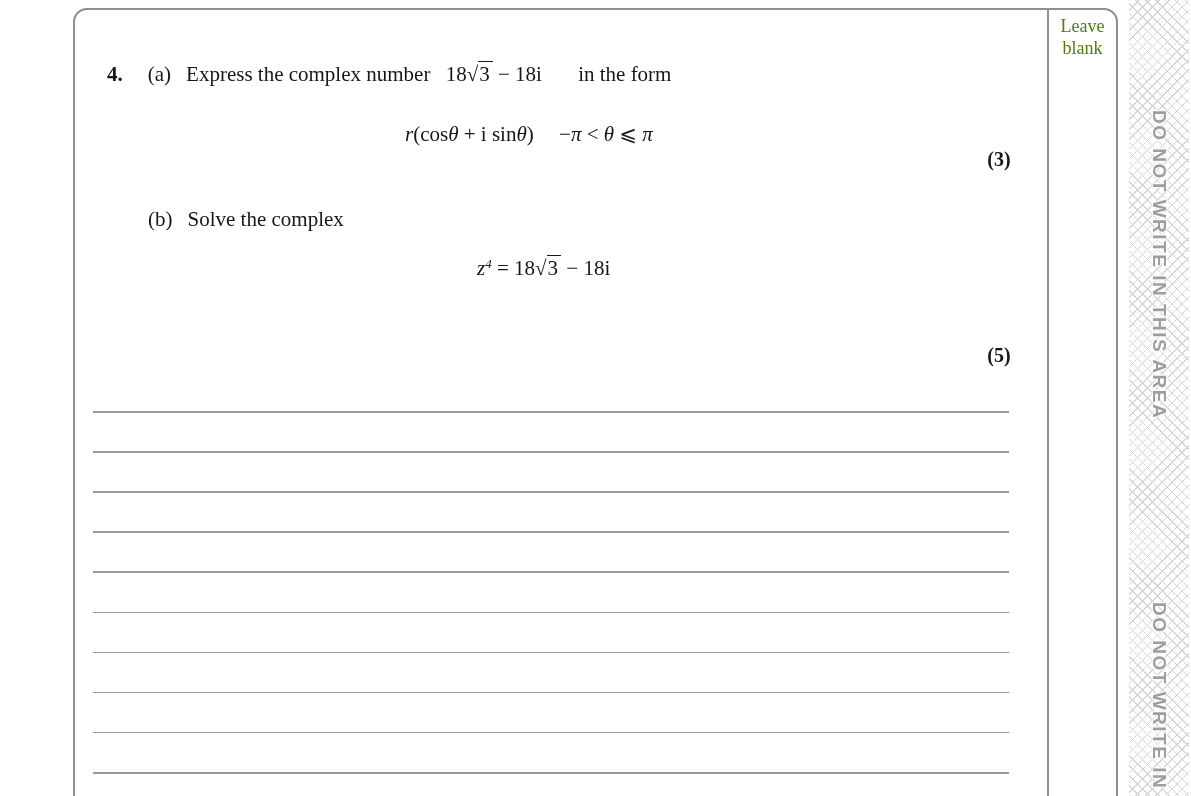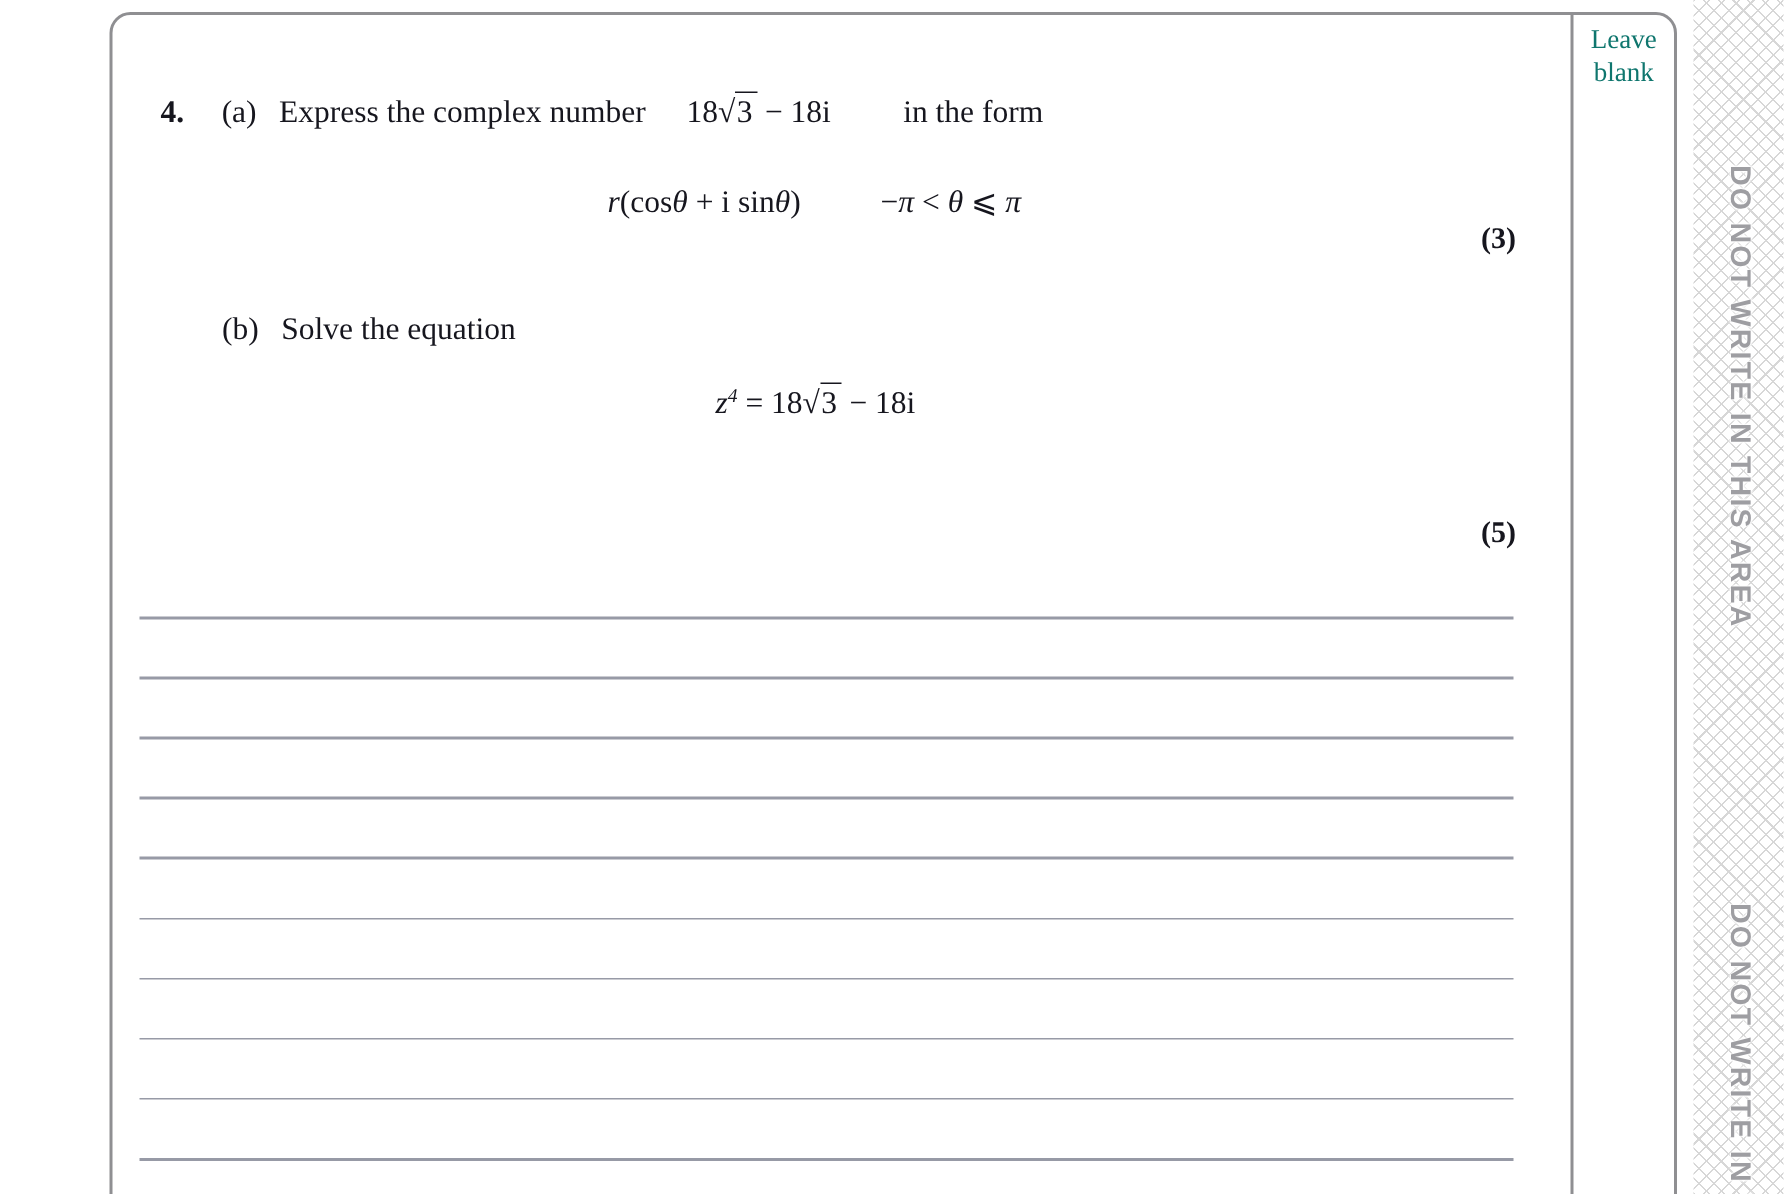--- a/index.html
+++ b/index.html
@@ -4,36 +4,36 @@
 <style>
   html,body{margin:0;padding:0;background:#fff;}
   .page{position:relative;width:1191px;height:796px;background:#ffffff;overflow:hidden;
         font-family:"Liberation Serif","DejaVu Serif",serif;color:#16161e;}
 
   
   .qbox{position:absolute;left:73px;top:8px;width:1045px;height:800px;box-sizing:border-box;
         border:2px solid #8f8f92;border-radius:14px 14px 0 0;background:transparent;}
   .lb-col{position:absolute;top:0;bottom:0;right:0;width:69px;box-sizing:border-box;
           border-left:2px solid #8f8f92;}
-  .lb-text{margin-top:6px;text-align:center;font-size:18px;line-height:1.22;color:#0f766e;}
+  .lb-text{margin-top:6px;text-align:center;font-size:18px;line-height:1.22;color:#4d7c0f;}
 
   
   .row{position:absolute;font-size:21px;white-space:nowrap;}
   .row-a1{left:107px;top:62px;}
   .row-a2{left:405px;top:122px;}
   .row-b1{left:148px;top:207px;}
   .row-b2{left:477px;top:256px;}
   .row-b3{left:184px;top:315px;}
   .qnum{font-weight:bold;margin-right:25px;}
   .plabel{margin-right:15px;}
   .it{font-style:italic;}
-  .expr{margin:0 22px;}
+  .expr{margin:0 10px;}
   .tail{margin-left:21px;}
   .mid-word{margin:0 9px;}
-  .constraint{margin-left:48px;}
+  .constraint{margin-left:20px;}
   sup.s{font-size:13px;line-height:0;vertical-align:7px;font-style:italic;}
   .sqrt{white-space:nowrap;}
   .rchar{display:inline-block;}
   .rad{border-top:1.7px solid currentColor;padding:0 3px 0 1px;}
   .marks{position:absolute;font-weight:bold;font-size:20px;width:56px;text-align:center;}
   .marks-a{left:971px;top:148px;}
   .marks-b{left:971px;top:344px;}
 
   
   .answer-area{position:absolute;left:0;top:0;width:1191px;height:796px;}
@@ -69,21 +69,21 @@
   </div>
 
   <div class="row row-a2">
     <span><span class="it">r</span><span>(cos</span><span class="it">θ</span><span> + i sin</span><span class="it">θ</span><span>)</span></span>
     <span class="constraint"><span>−</span><span class="it">π</span><span> &lt; </span><span class="it">θ</span><span> ⩽ </span><span class="it">π</span></span>
   </div>
 
   <div class="marks marks-a">(3)</div>
 
   <div class="row row-b1">
-    <span class="plabel">(b)</span><span>Solve the equation</span>
+    <span class="plabel">(b)</span><span>Solve the complex</span>
   </div>
 
   <div class="row row-b2">
     <span><span class="it">z</span><sup class="s">4</sup><span> = </span><span>18</span><span class="sqrt"><span class="rchar">√</span><span class="rad">3</span></span><span> − 18i</span></span>
   </div>
 
 
   <div class="marks marks-b">(5)</div>
 
   <div class="answer-area">

